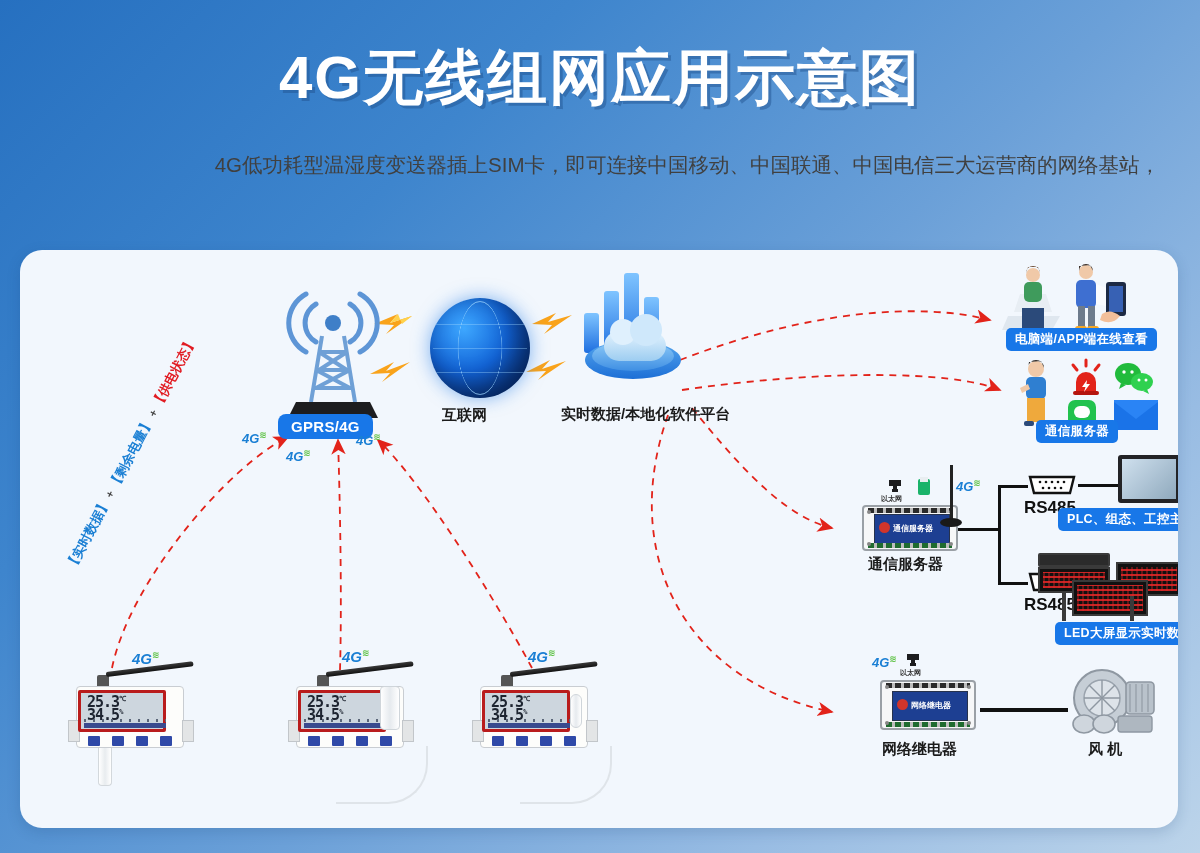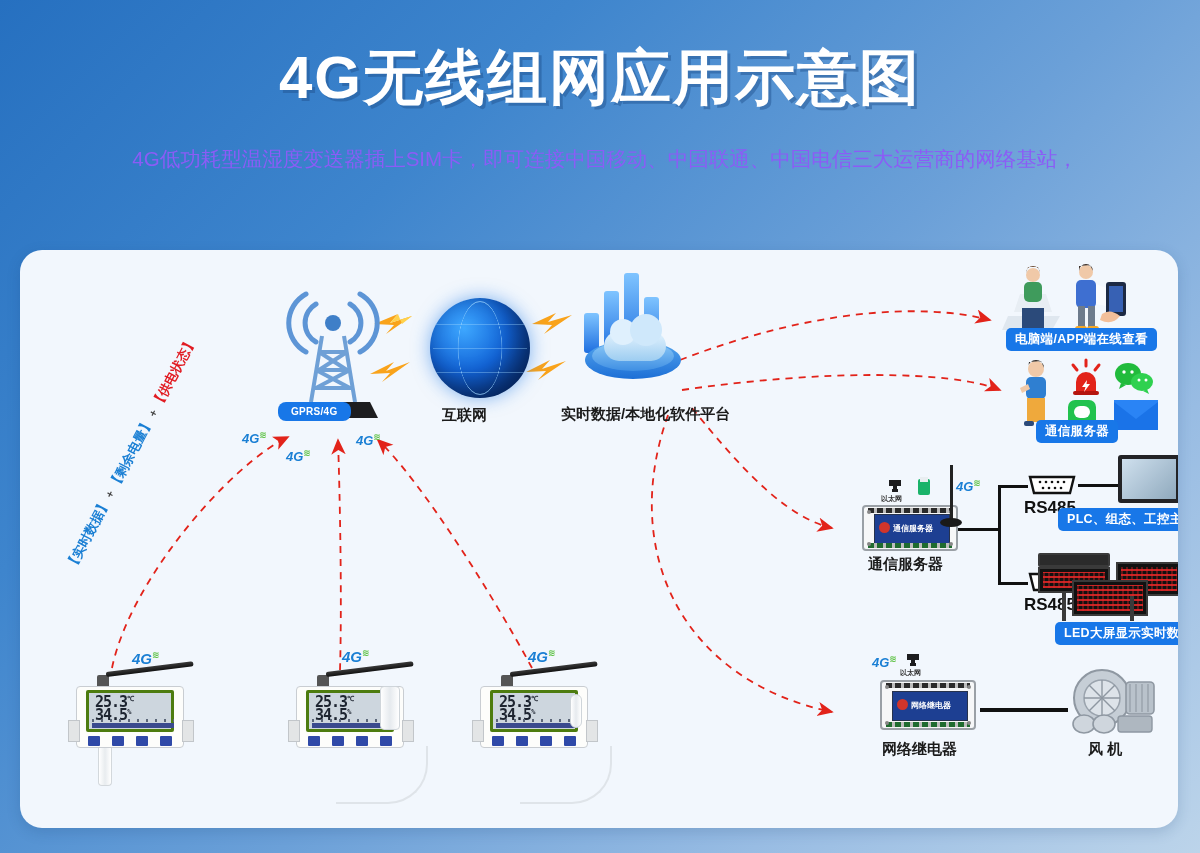--- a/index.html
+++ b/index.html
@@ -11,22 +11,22 @@
   }
 
   
   .hdr-title{
     position:absolute; left:0; top:38px; width:1200px; text-align:center;
     font-size:60px; font-weight:bold; color:#ffffff; letter-spacing:2px;
     text-shadow: 3px 3px 0 rgba(30,80,140,.45);
     font-family:"Liberation Sans","DejaVu Sans",sans-serif;
   }
   .hdr-sub{
-    position:absolute; left:50px; top:142px; width:1110px; text-align:center;
-    font-size:20.5px; line-height:33px; color:#8b5cf6; font-weight:500;
+    position:absolute; left:50px; top:148px; width:1110px; text-align:right;
+    font-size:20.5px; line-height:33px; color:#404040; font-weight:500;
   }
 
   
   .panel{
     position:absolute; left:20px; top:250px; width:1158px; height:578px;
     background:#f2f7fd; border-radius:22px; box-shadow:0 4px 14px rgba(20,60,110,.18);
     overflow:hidden;
   }
   .panel .stage{ position:absolute; inset:0; }
 
@@ -47,22 +47,22 @@
 
   
   .sensor{ position:absolute; width:126px; }
   .sensor .ant{ position:absolute; left:38px; top:0px; width:88px; height:5px;
      background:linear-gradient(180deg,#3a3a3a,#111); border-radius:3px; transform:rotate(-7deg); transform-origin:left center;}
   .sensor .antb{ position:absolute; left:29px; top:3px; width:12px; height:13px; background:#555; border-radius:2px;}
   .sensor .body{ position:absolute; left:8px; top:14px; width:108px; height:62px; background:#fdfdfb;
      border:1px solid #c9cdd2; border-radius:4px;}
   .sensor .wing{ position:absolute; top:48px; width:12px; height:22px; background:#e3e5e6; border:1px solid #c2c6ca;}
   .sensor .wing.l{ left:0px;} .sensor .wing.r{ right:0px;}
-  .sensor .screen{ position:absolute; left:18px; top:18px; width:88px; height:42px;
-     background:#cdd6de; border:3px solid #4d7c0f; border-radius:2px;}
+  .sensor .screen{ position:absolute; left:10px; top:18px; width:88px; height:42px;
+     background:#cdd6de; border:3px solid #b91c1c; border-radius:2px;}
   .sensor .t{ position:absolute; left:6px; top:0px; font-size:15px; font-weight:bold; color:#1d2430;
      font-family:"DejaVu Sans Mono",monospace; letter-spacing:-1px;}
   .sensor .u{ font-size:7px; vertical-align:super;}
   .sensor .h{ position:absolute; left:6px; top:13px; font-size:15px; font-weight:bold; color:#1d2430;
      font-family:"DejaVu Sans Mono",monospace; letter-spacing:-1px;}
   .sensor .tick{ position:absolute; left:3px; bottom:7px; width:82px; height:3px;
      background:repeating-linear-gradient(90deg,#5b6678 0 2px, transparent 2px 9px);}
   .sensor .cap{ position:absolute; left:3px; bottom:1px; width:82px; height:5px; background:#3a4a8e;}
   .sensor .btns{ position:absolute; left:20px; top:64px; width:84px; height:12px; display:flex; justify-content:space-between;}
   .sensor .btns i{ width:12px; height:10px; background:#2f49a8; border-radius:1px; display:block;}
@@ -210,21 +210,21 @@
       <path d="M41,62 L69,62"></path>
           <path d="M38,80 L72,80"></path>
           <path d="M35,98 L75,98"></path>
       <path d="M41,62 L69,80"></path>
           <path d="M69,62 L41,80"></path>
       <path d="M38,80 L72,98"></path>
           <path d="M72,80 L38,98"></path>
     </g>
     <path d="M18,112 L92,112 L100,128 L10,128 Z" fill="#1d1d1f"></path>
   </svg>
-  <div class="pill" style="left:258px;top:152px;font-size:10px;border-radius:8px;padding:4px 13px;text-align:center;">GPRS/4G</div>
+  <div class="pill" style="left:258px;top:164px;font-size:15px;border-radius:8px;padding:4px 13px;text-align:center;">GPRS/4G</div>
 
   <div class="g4 sm" style="left:222px;top:180px;">
     <span>4G</span><span class="wv">≋</span></div>
   <div class="g4 sm" style="left:266px;top:198px;">
     <span>4G</span><span class="wv">≋</span></div>
   <div class="g4 sm" style="left:336px;top:182px;">
     <span>4G</span><span class="wv">≋</span></div>
 
   <div class="globe">
     <div class="mer a"></div>

